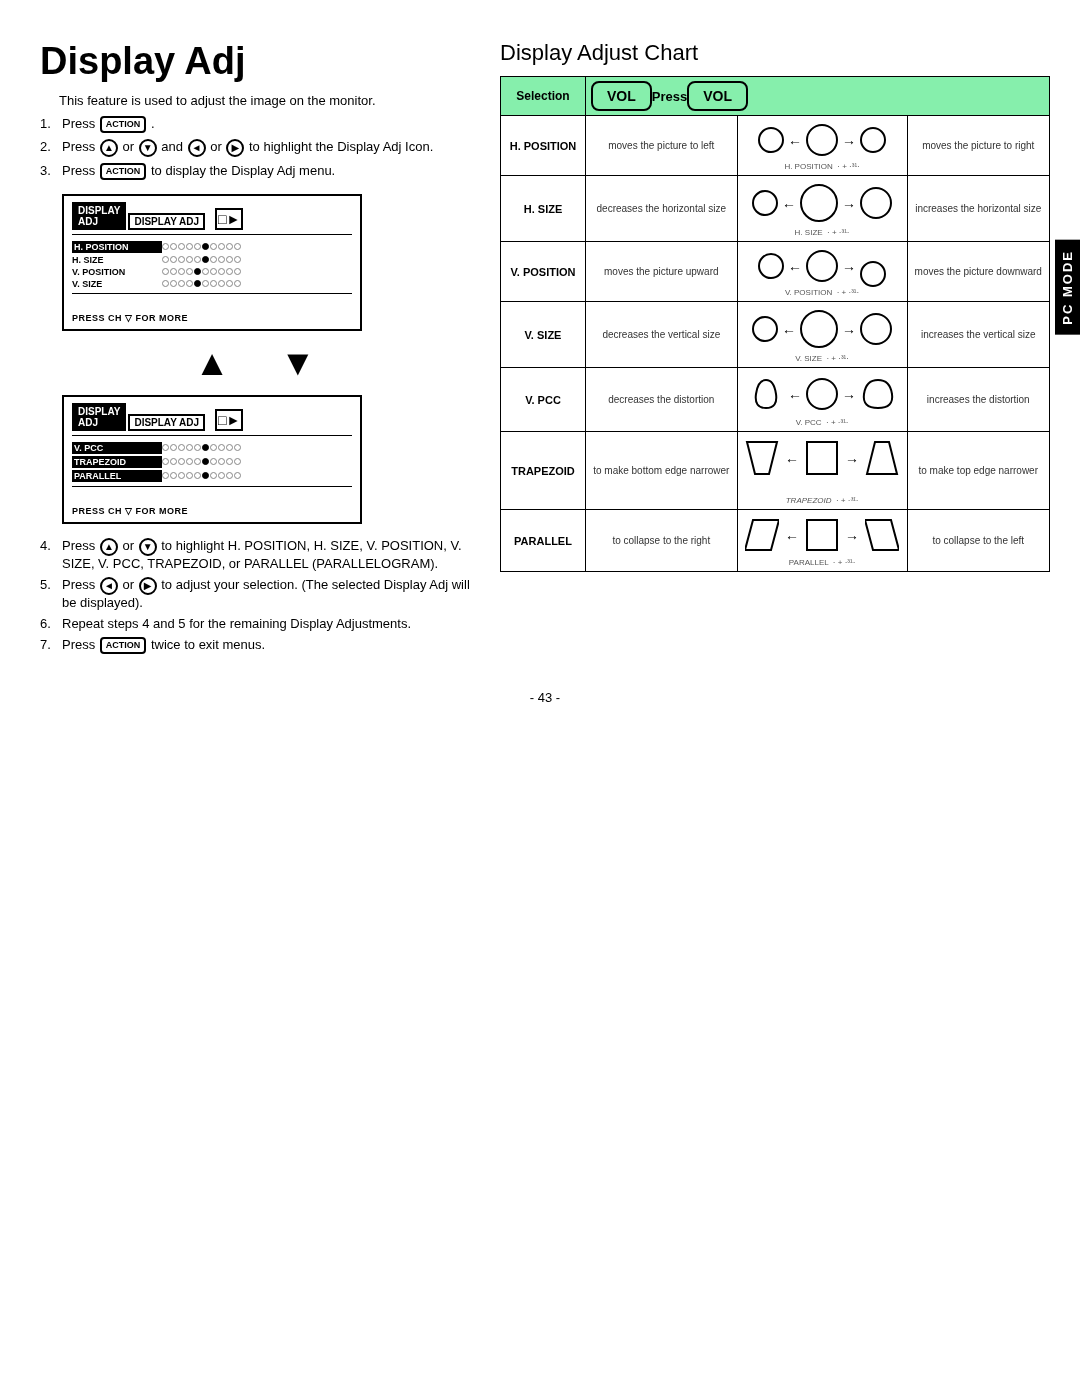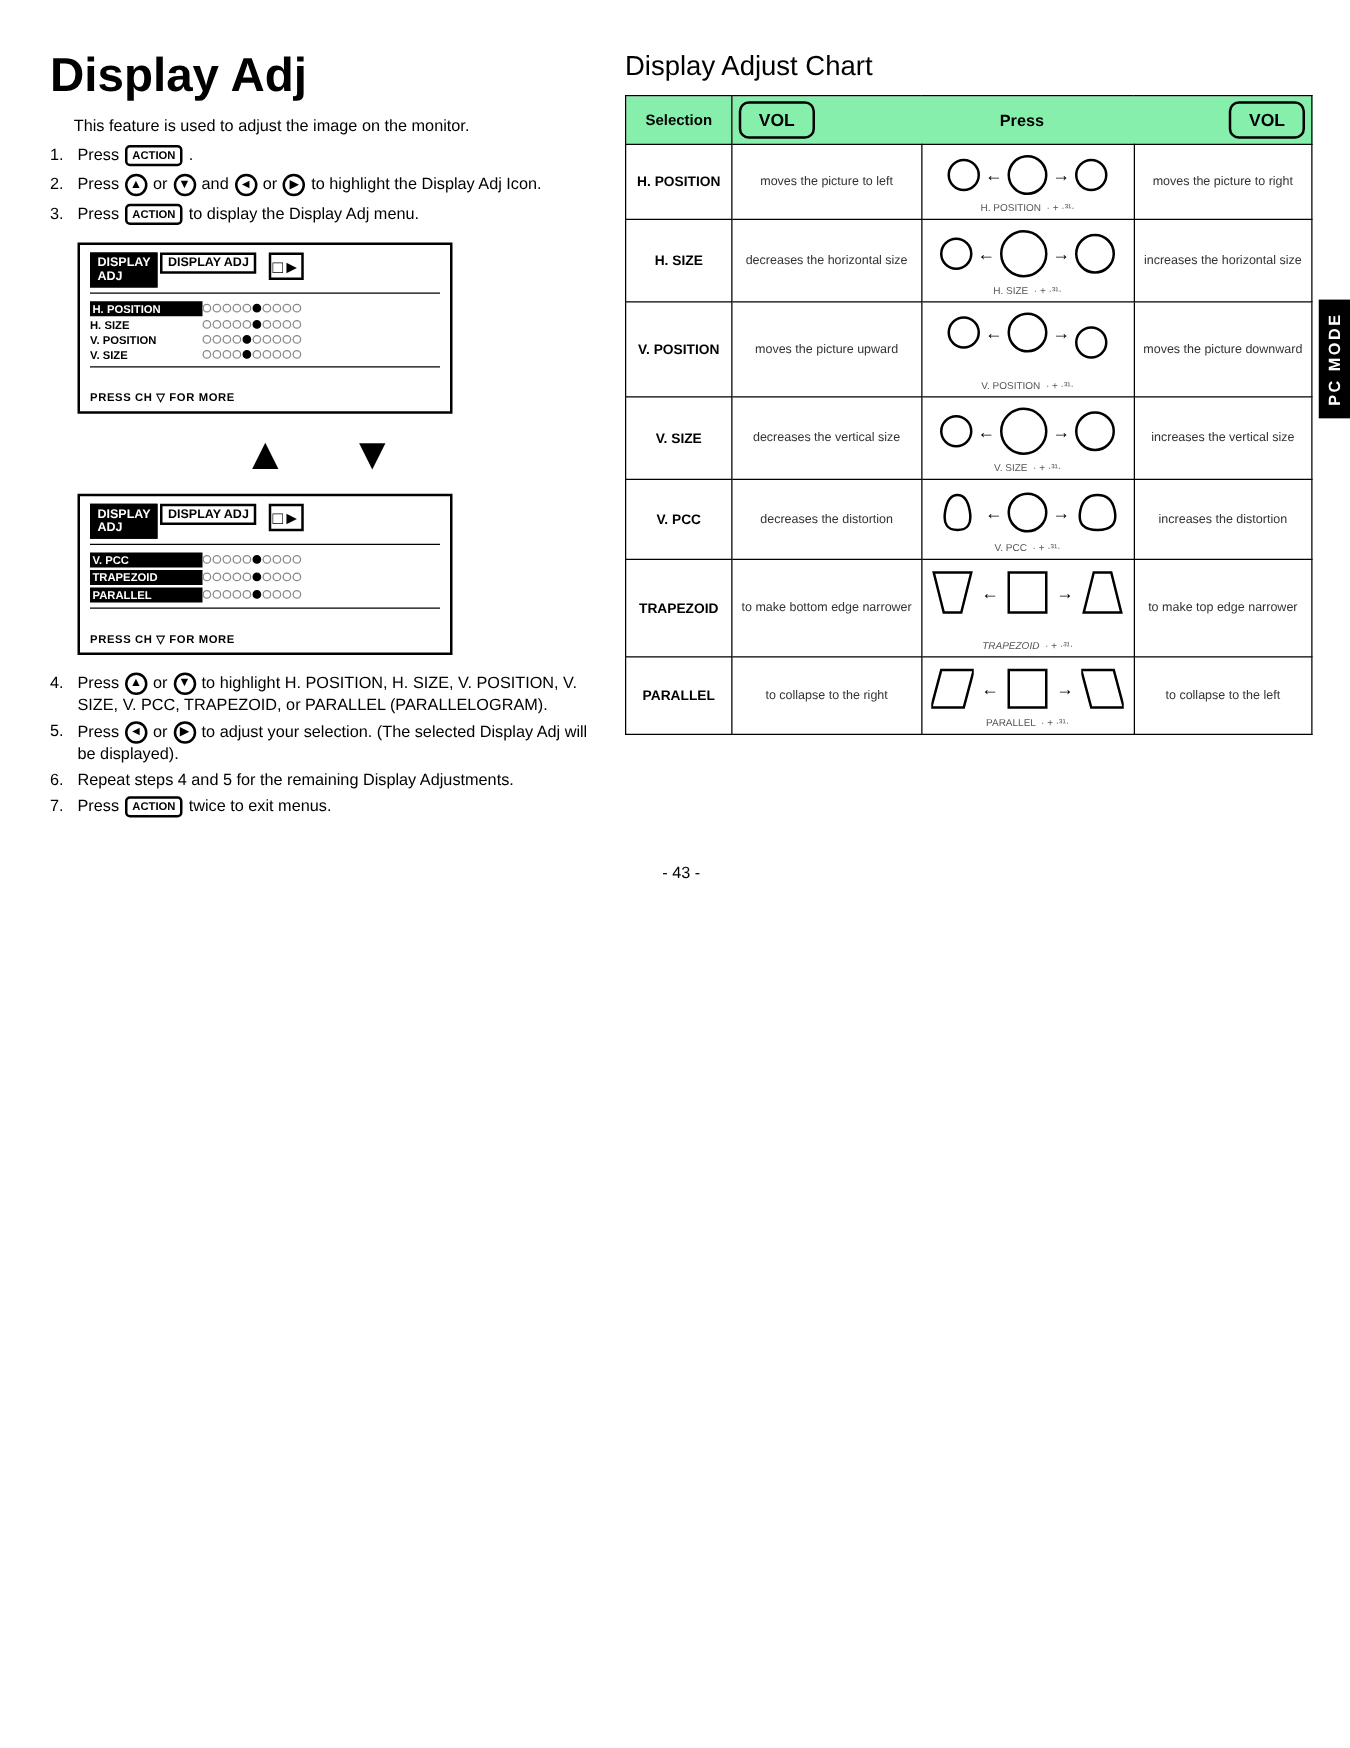--- a/index.html
+++ b/index.html
@@ -80,21 +80,21 @@
     
     .menu-box {
       border: 2px solid #000;
       padding: 6px 8px;
       margin: 14px 0 14px 22px;
       width: 300px;
       background: #fff;
     }
     .menu-header {
       display: flex;
-      align-items: flex-start;
+      align-items: flex-end;
       margin-bottom: 6px;
       border-bottom: 1px solid #000;
       padding-bottom: 4px;
     }
     .menu-tab {
       background: #fff;
       border: 2px solid #000;
       font-size: 10px;
       font-weight: bold;
       padding: 1px 4px;
@@ -476,21 +476,21 @@
   </div>
 
   <div class="right-column">
     <h2 class="chart-title">Display Adjust Chart</h2>
 
     <table class="chart-table">
       <thead>
         <tr class="header-row">
           <th class="selection-col">Selection</th>
           <th colspan="3">
-            <div style="display:flex; align-items:center; justify-content:space-between;">
+            <div style="display:flex; align-items:center; justify-content:flex-start;">
               <span class="vol-btn" style="border-radius:8px; padding: 5px 14px; font-size:14px; font-weight:bold; border: 2px solid #000;">VOL</span>
               <span style="font-weight:bold; font-size:13px;">Press</span>
               <span class="vol-btn" style="border-radius:8px; padding: 5px 14px; font-size:14px; font-weight:bold; border: 2px solid #000;">VOL</span>
             </div>
           </th>
         </tr>
       </thead>
       <tbody>
 
         <tr>
@@ -529,21 +529,21 @@
           <td class="row-label-cell">V. POSITION</td>
           <td class="desc-col">moves the picture upward</td>
           <td class="visual-cell">
             <div class="shape-container">
               <span class="circle-sm"></span>
               <span class="arrow-btn">←</span>
               <span class="circle"></span>
               <span class="arrow-btn">→</span>
               <span class="circle-sm" style="position:relative; top:8px;"></span>
             </div>
-            <div style="font-size:8px; color:#555; margin-top:18px;">V. POSITION &nbsp;· + ·³¹·</div>
+            <div style="font-size:8px; color:#555; margin-top:2px;">V. POSITION &nbsp;· + ·³¹·</div>
           </td>
           <td class="desc-col">moves the picture downward</td>
         </tr>
 
         <tr>
           <td class="row-label-cell">V. SIZE</td>
           <td class="desc-col">decreases the vertical size</td>
           <td class="visual-cell">
             <div class="shape-container">
               <span class="circle-sm"></span>

